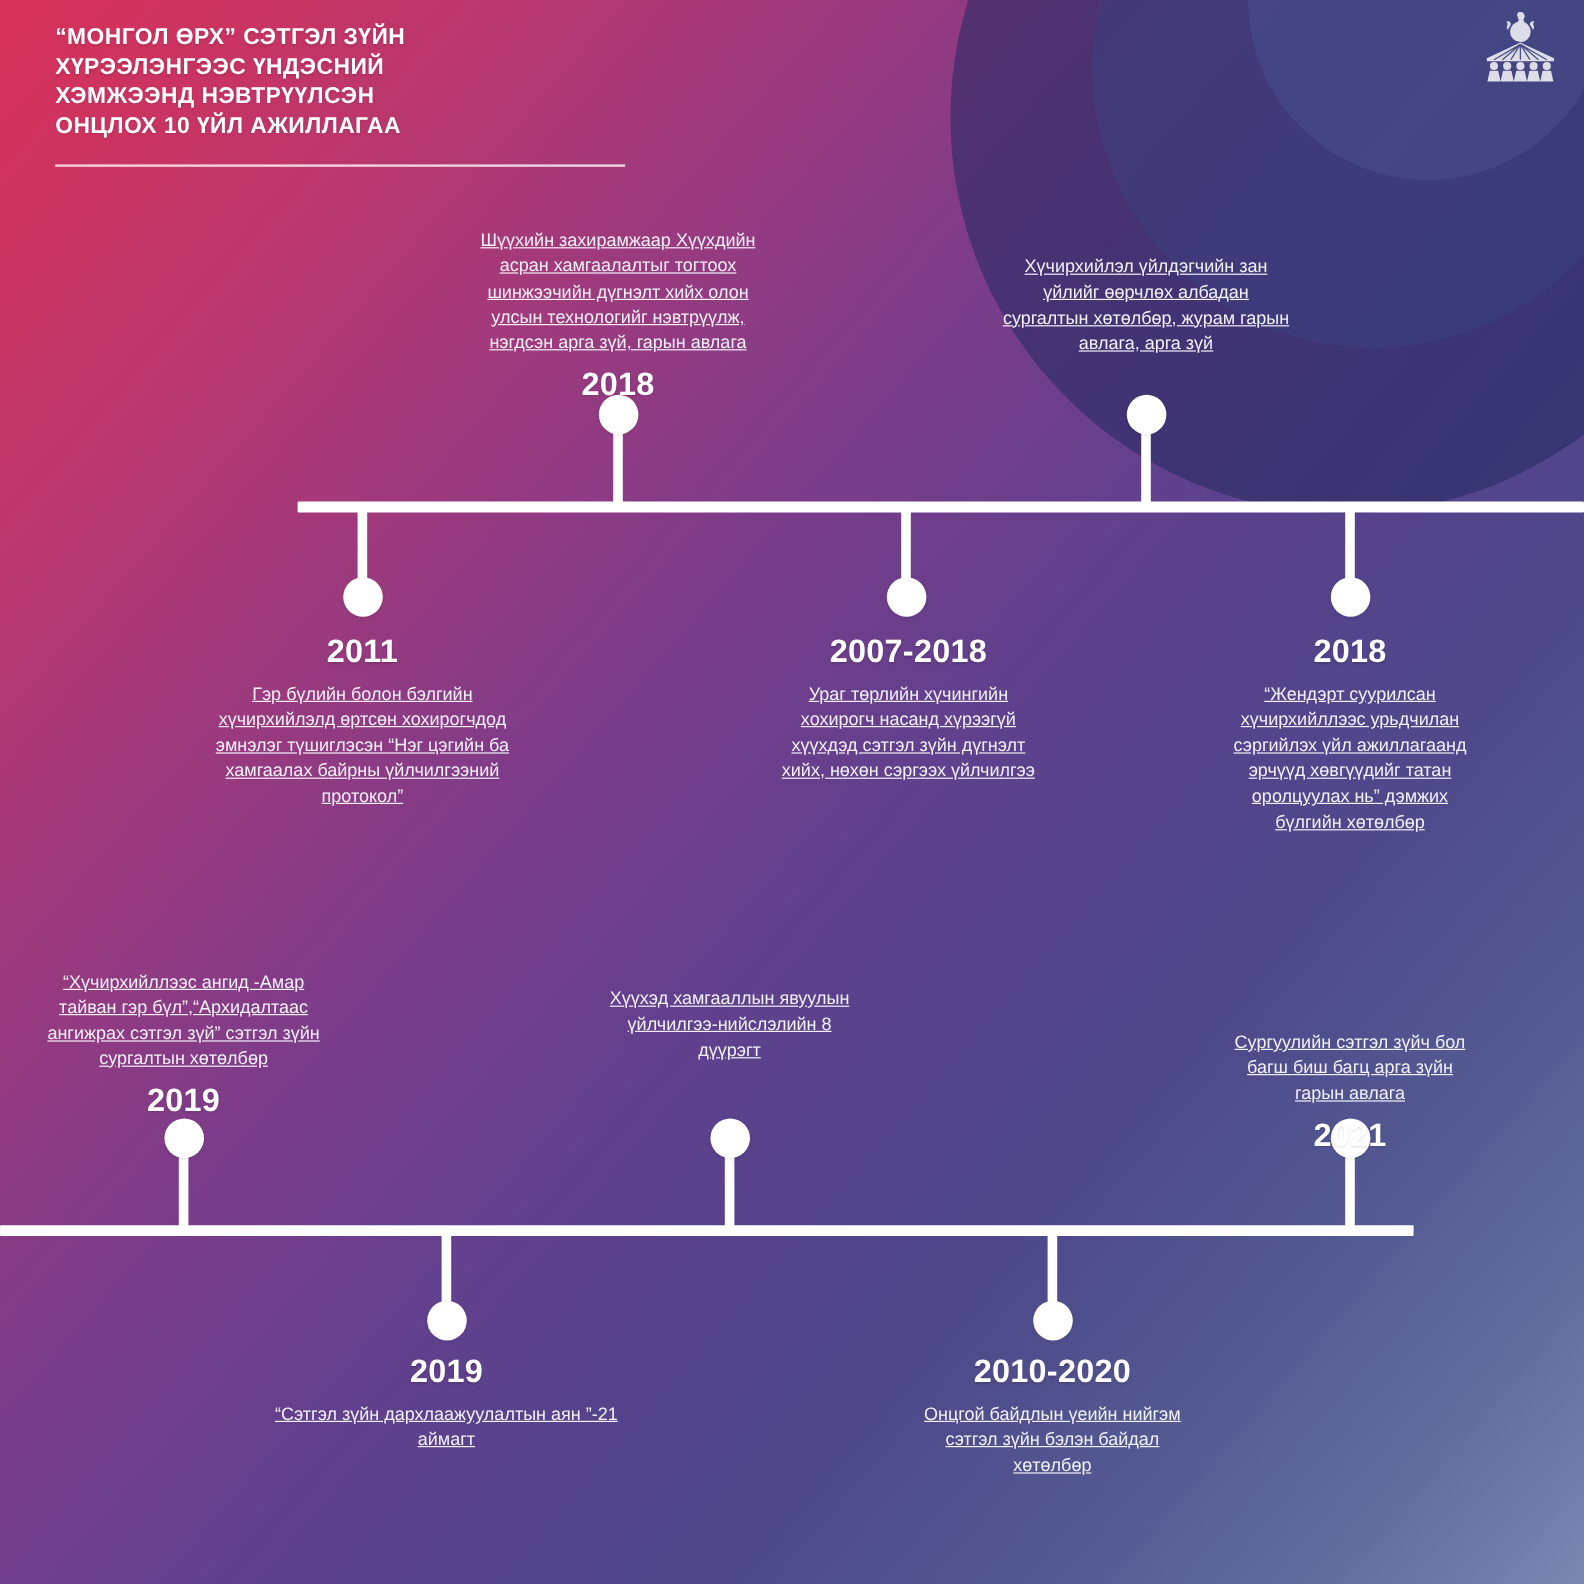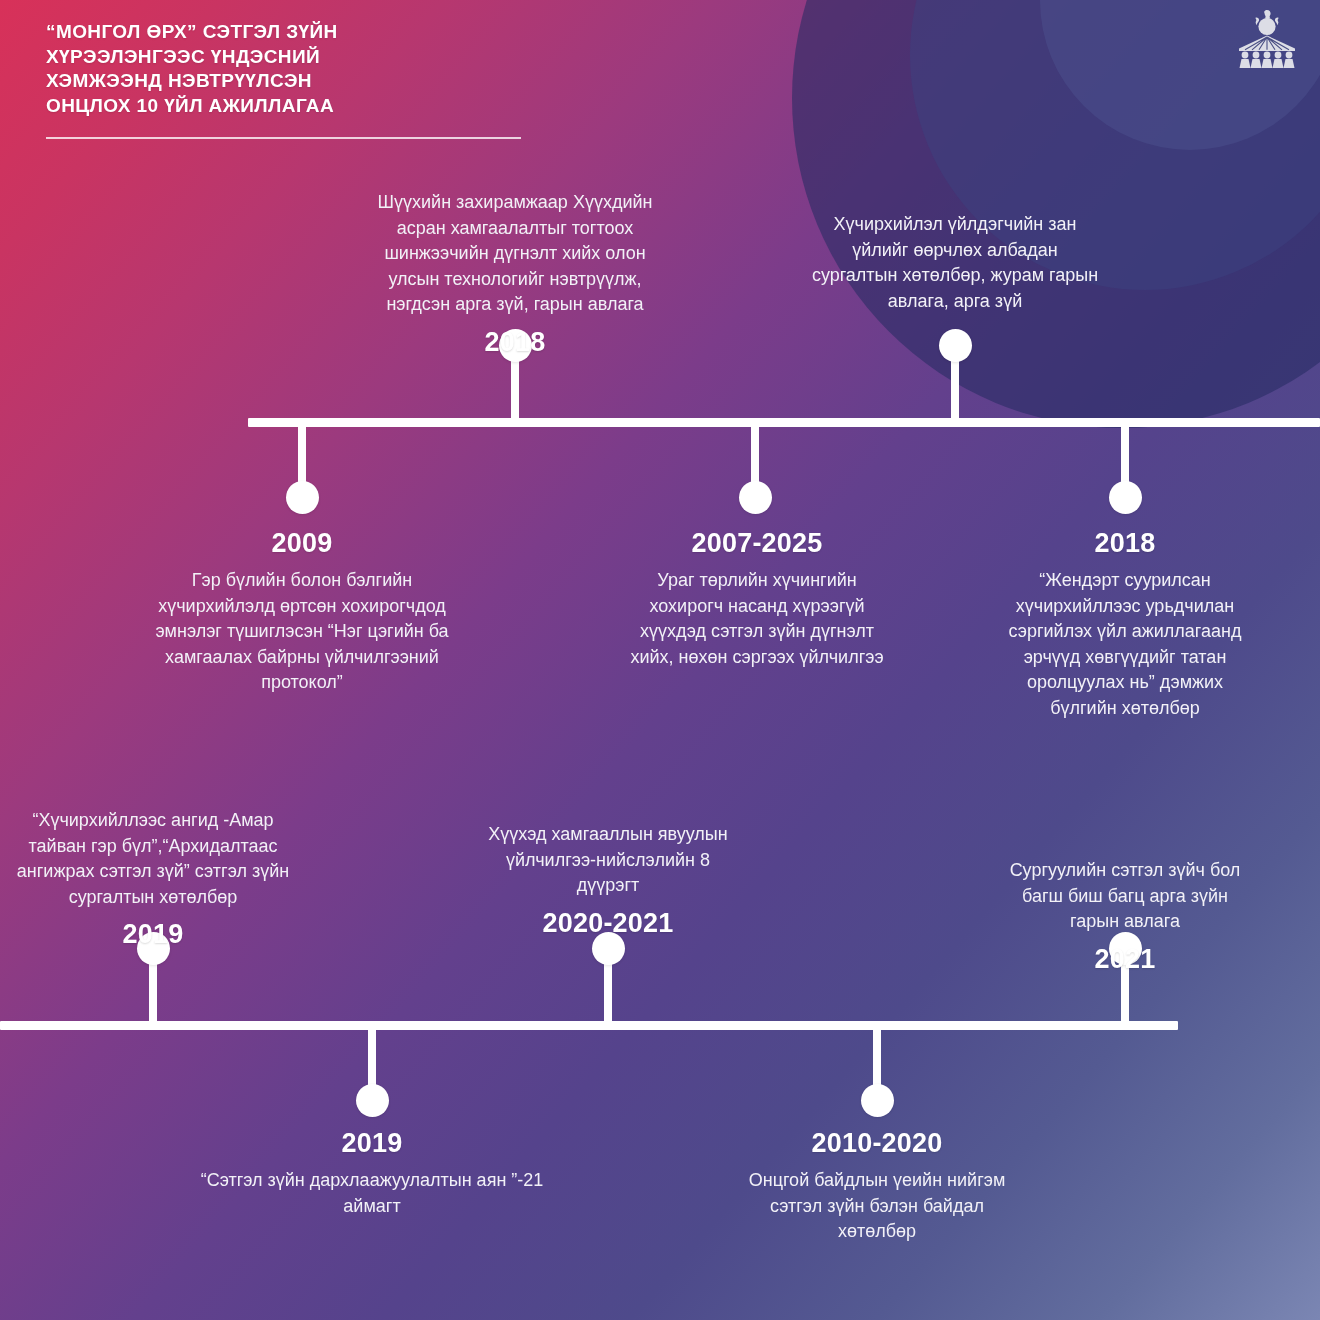--- a/index.html
+++ b/index.html
@@ -81,23 +81,24 @@
           background:#ffffff; box-shadow:0 1px 3px rgba(0,0,0,0.10); }
 
   
   .node { position:absolute; text-align:center; color:#ffffff; }
   .node .year {
     font-size:27px; font-weight:bold; letter-spacing:0.2px;
     line-height:1.15;
     text-shadow:0 1px 2px rgba(0,0,0,0.14);
   }
   .node .desc {
-    font-size:18px; font-weight:400; line-height:1.42;
+    font-size:15px; font-weight:400; line-height:1.42;
     color:#f2f1f7;
     white-space:pre-line;
+    text-decoration:underline;
   }
   .node.above .desc { margin-bottom:9px; }
   .node.above .year { margin-top:0; }
   .node.below .year { margin-bottom:9px; }
 </style>
 </head>
 <body>
 
 <div id="canvas">
 
@@ -184,30 +185,30 @@
   </div>
 
   <div class="node above" style="left:795px; top:212px; width:320px;">
     <div class="desc">Хүчирхийлэл үйлдэгчийн зан
 үйлийг өөрчлөх албадан
 сургалтын хөтөлбөр, журам гарын
 авлага, арга зүй</div>
   </div>
 
   <div class="node below" style="left:147px; top:528px; width:310px;">
-    <div class="year">2009</div>
+    <div class="year">2011</div>
     <div class="desc">Гэр бүлийн болон бэлгийн
 хүчирхийлэлд өртсөн хохирогчдод
 эмнэлэг түшиглэсэн “Нэг цэгийн ба
 хамгаалах байрны үйлчилгээний
 протокол”</div>
   </div>
 
   <div class="node below" style="left:602px; top:528px; width:310px;">
-    <div class="year">2007-2025</div>
+    <div class="year">2007-2018</div>
     <div class="desc">Ураг төрлийн хүчингийн
 хохирогч насанд хүрээгүй
 хүүхдэд сэтгэл зүйн дүгнэлт
 хийх, нөхөн сэргээх үйлчилгээ</div>
   </div>
 
   <div class="node below" style="left:975px; top:528px; width:300px;">
     <div class="year">2018</div>
     <div class="desc">“Жендэрт суурилсан
 хүчирхийллээс урьдчилан
@@ -222,21 +223,20 @@
 тайван гэр бүл”,“Архидалтаас
 ангижрах сэтгэл зүй” сэтгэл зүйн
 сургалтын хөтөлбөр</div>
     <div class="year">2019</div>
   </div>
 
   <div class="node above" style="left:458px; top:822px; width:300px;">
     <div class="desc">Хүүхэд хамгааллын явуулын
 үйлчилгээ-нийслэлийн 8
 дүүрэгт</div>
-    <div class="year">2020-2021</div>
   </div>
 
   <div class="node above" style="left:975px; top:822px; width:300px;margin-top:36px;">
     <div class="desc">Сургуулийн сэтгэл зүйч бол
 багш биш багц арга зүйн
 гарын авлага</div>
     <div class="year">2021</div>
   </div>
 
   <div class="node below" style="left:187px; top:1128px; width:370px;">

